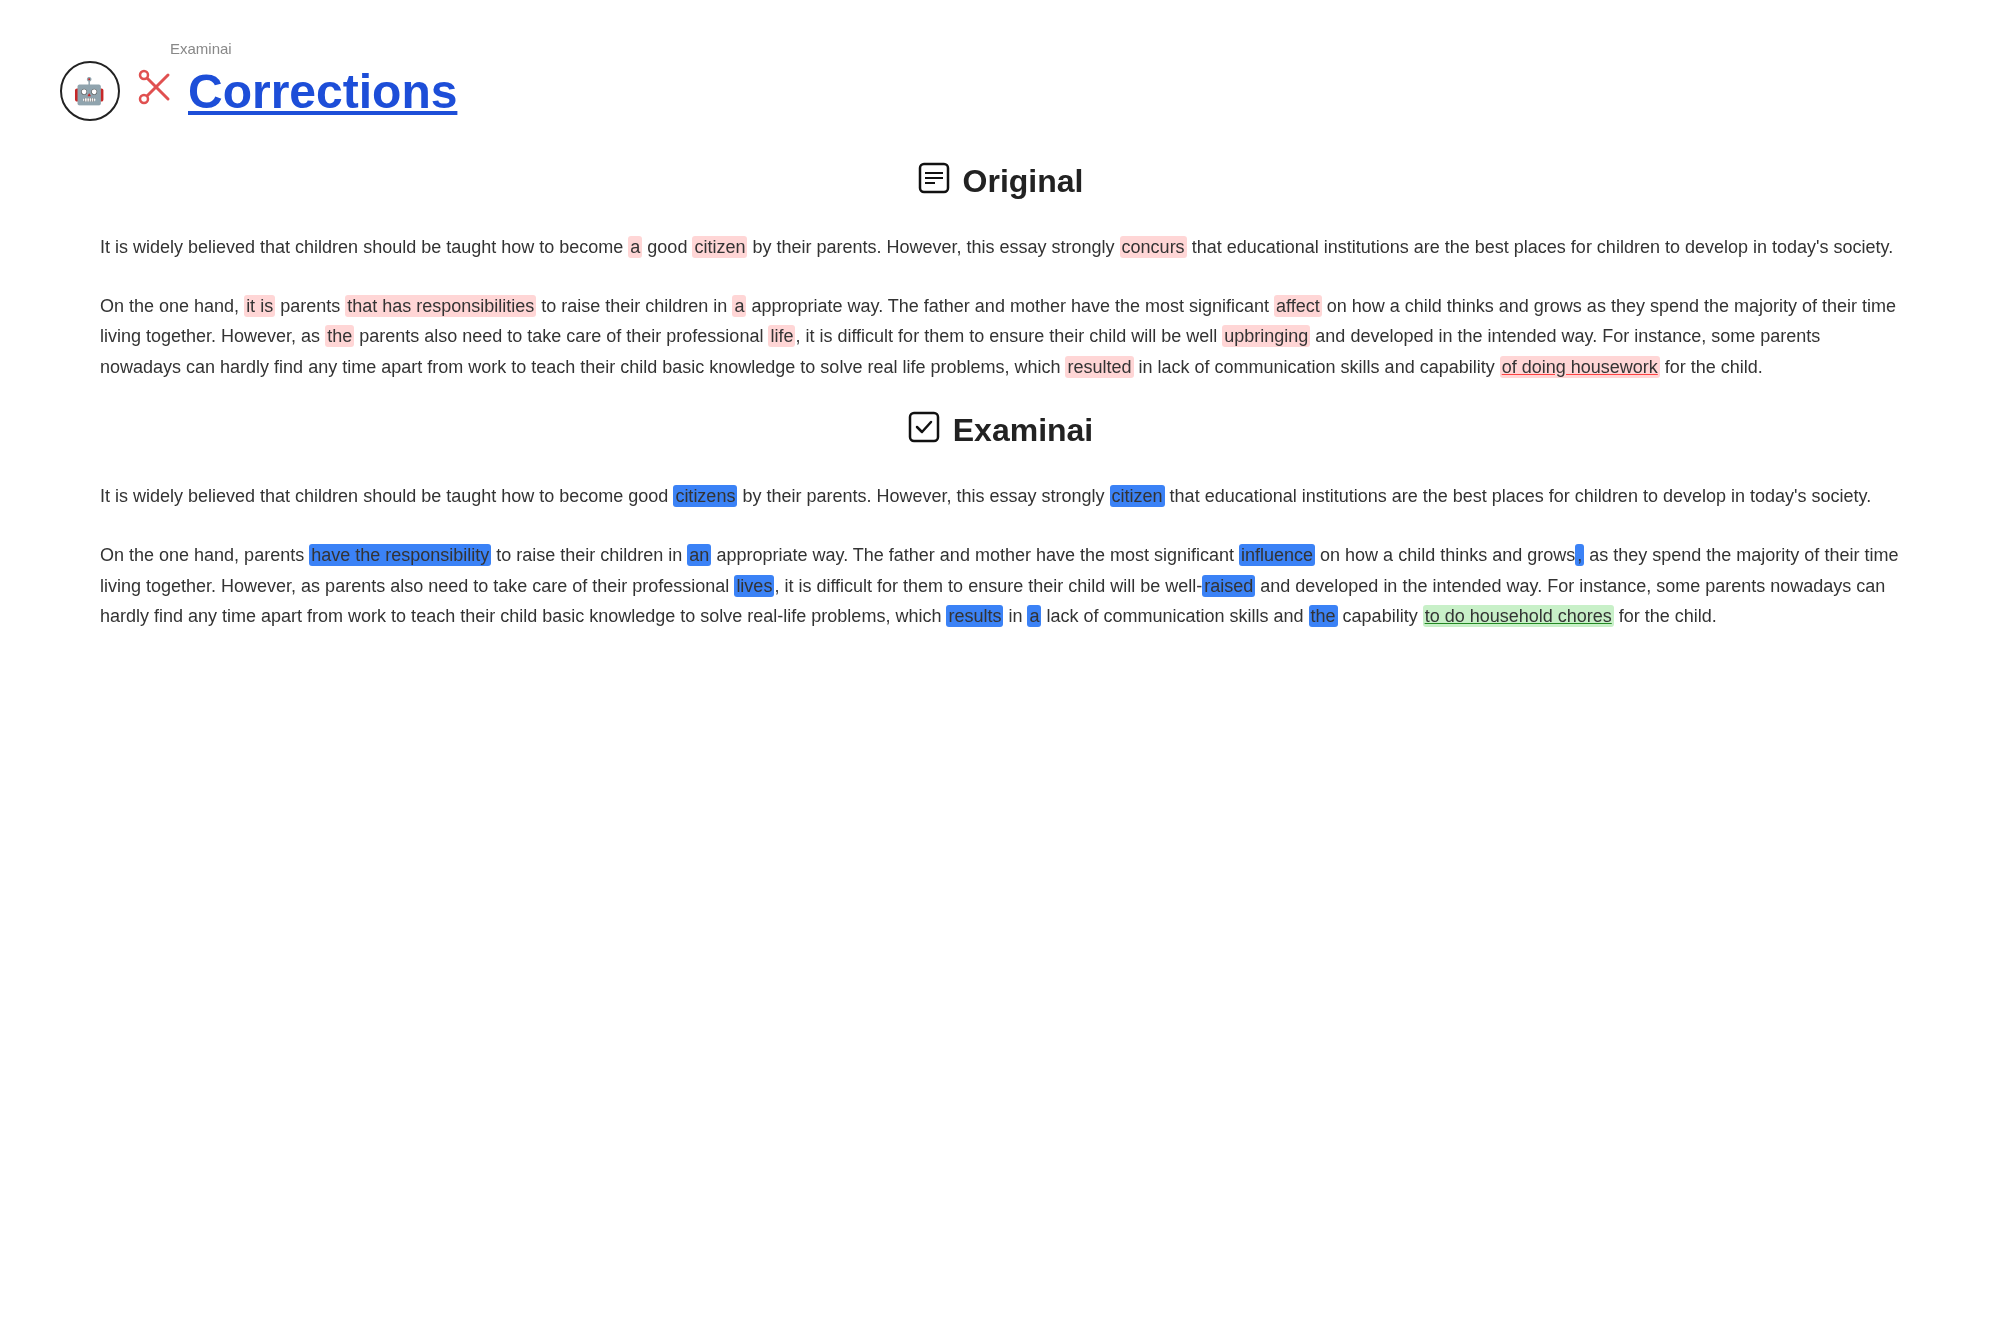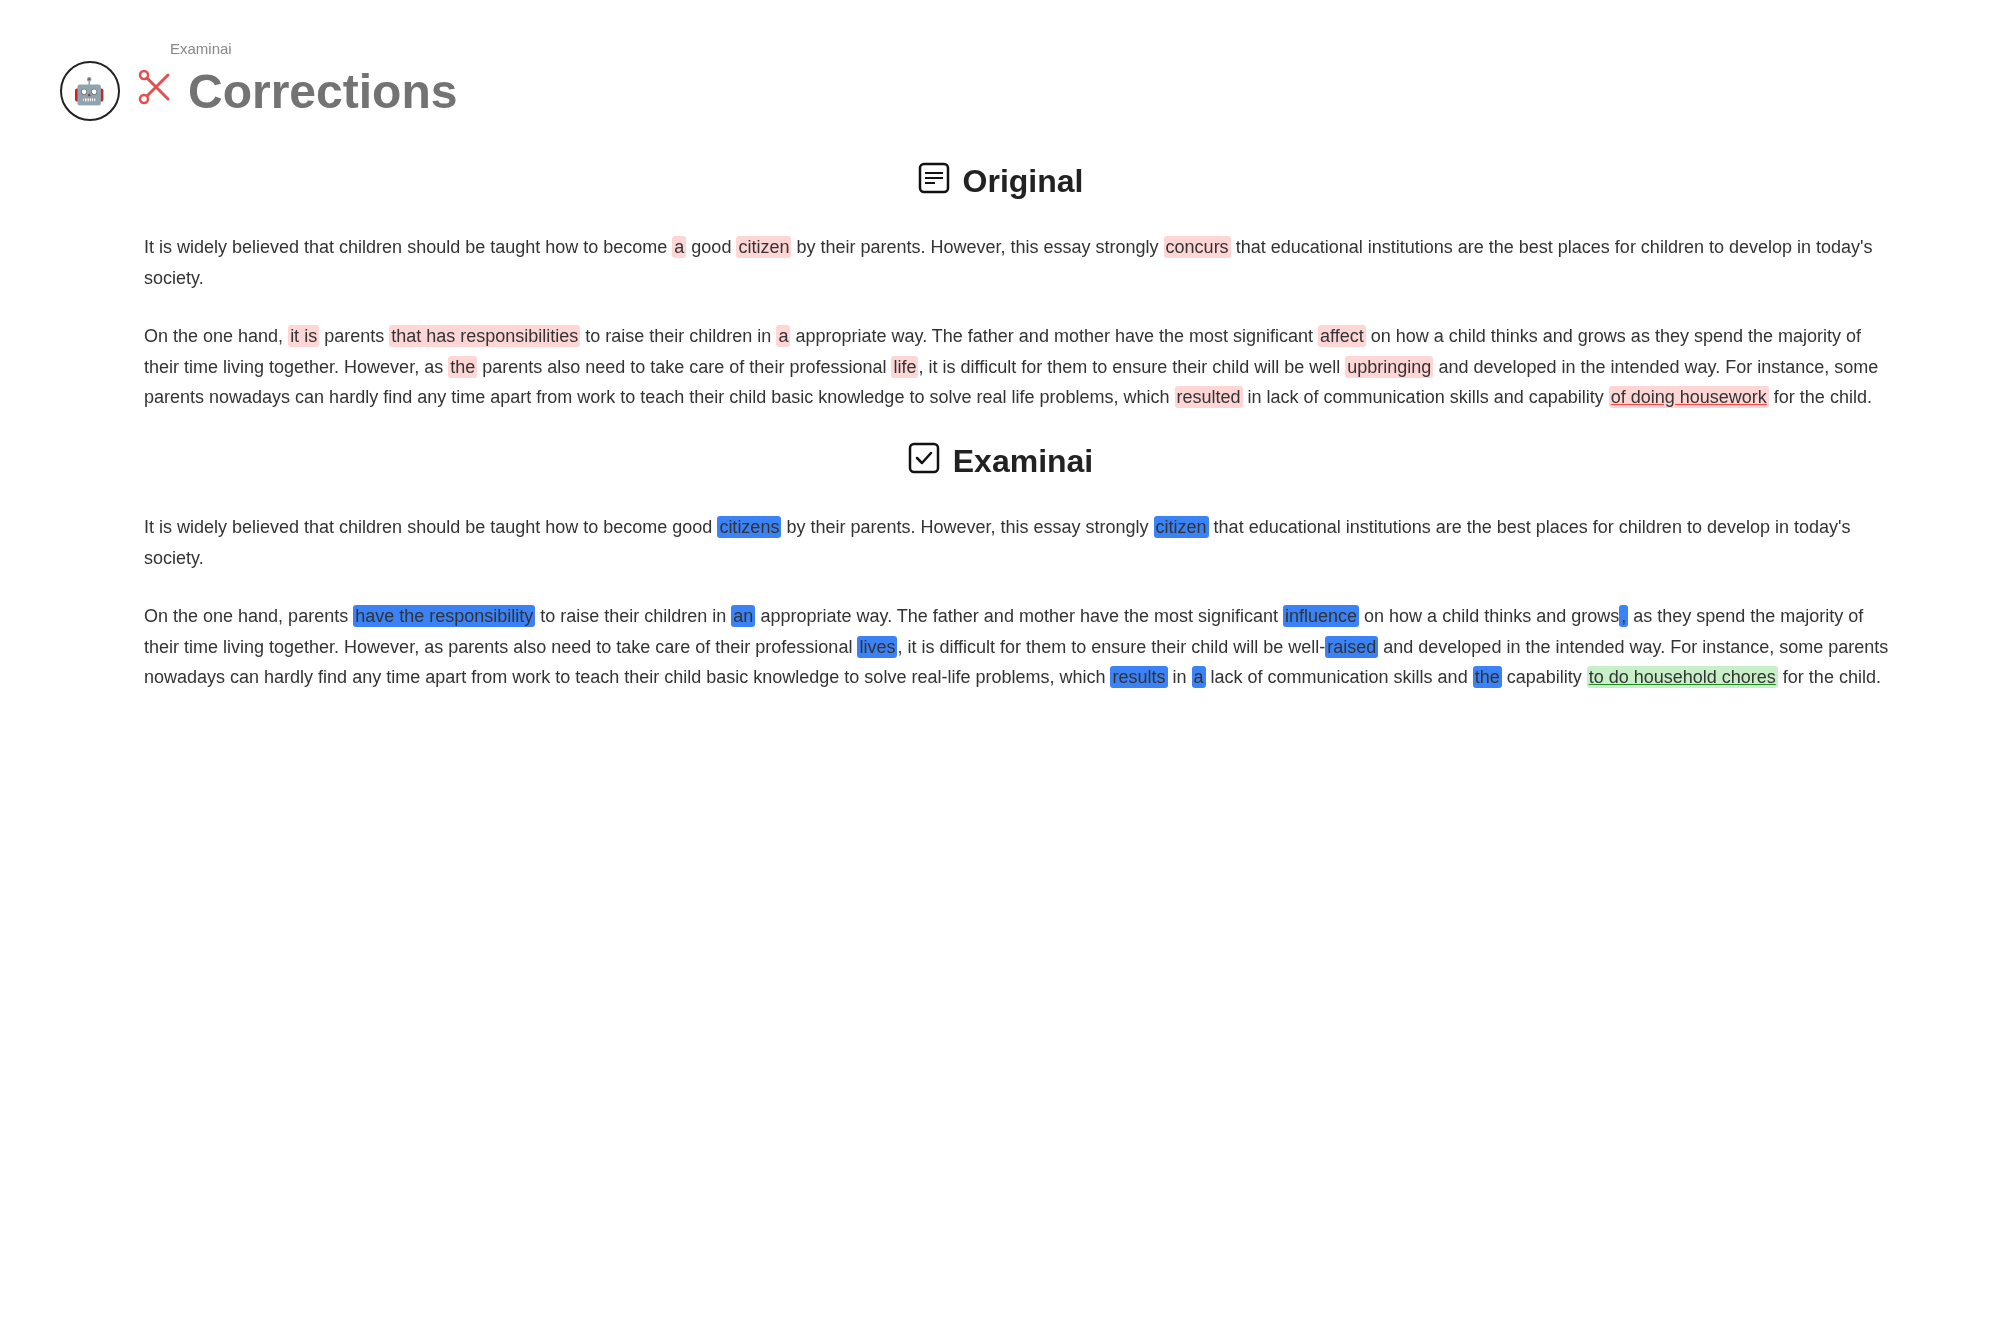--- a/index.html
+++ b/index.html
@@ -36,21 +36,22 @@
       display: flex;
       align-items: center;
       gap: 12px;
     }
     .wrench-icon {
       font-size: 36px;
     }
     .page-title {
       font-size: 48px;
       font-weight: 800;
-      color: #737373;
+      color: #1d4ed8;
+      text-decoration: underline;
     }
     .columns {
       display: flex;
       gap: 0;
       width: 100%;
       flex-direction: column;
     }
     .column {
       flex: 1;
       padding: 0 40px;
@@ -73,21 +74,20 @@
     .col-icon {
       font-size: 28px;
     }
     .text-body {
       font-size: 18px;
       line-height: 1.7;
       color: #333;
     }
     .text-body p {
       margin-bottom: 28px;
-      margin-left: 44px;
     }
     .highlight-red {
       background-color: #ffd6d6;
       border-radius: 3px;
       padding: 1px 2px;
     }
     .highlight-green {
       background-color: #3b82f6;
       border-radius: 3px;
       padding: 1px 2px;

